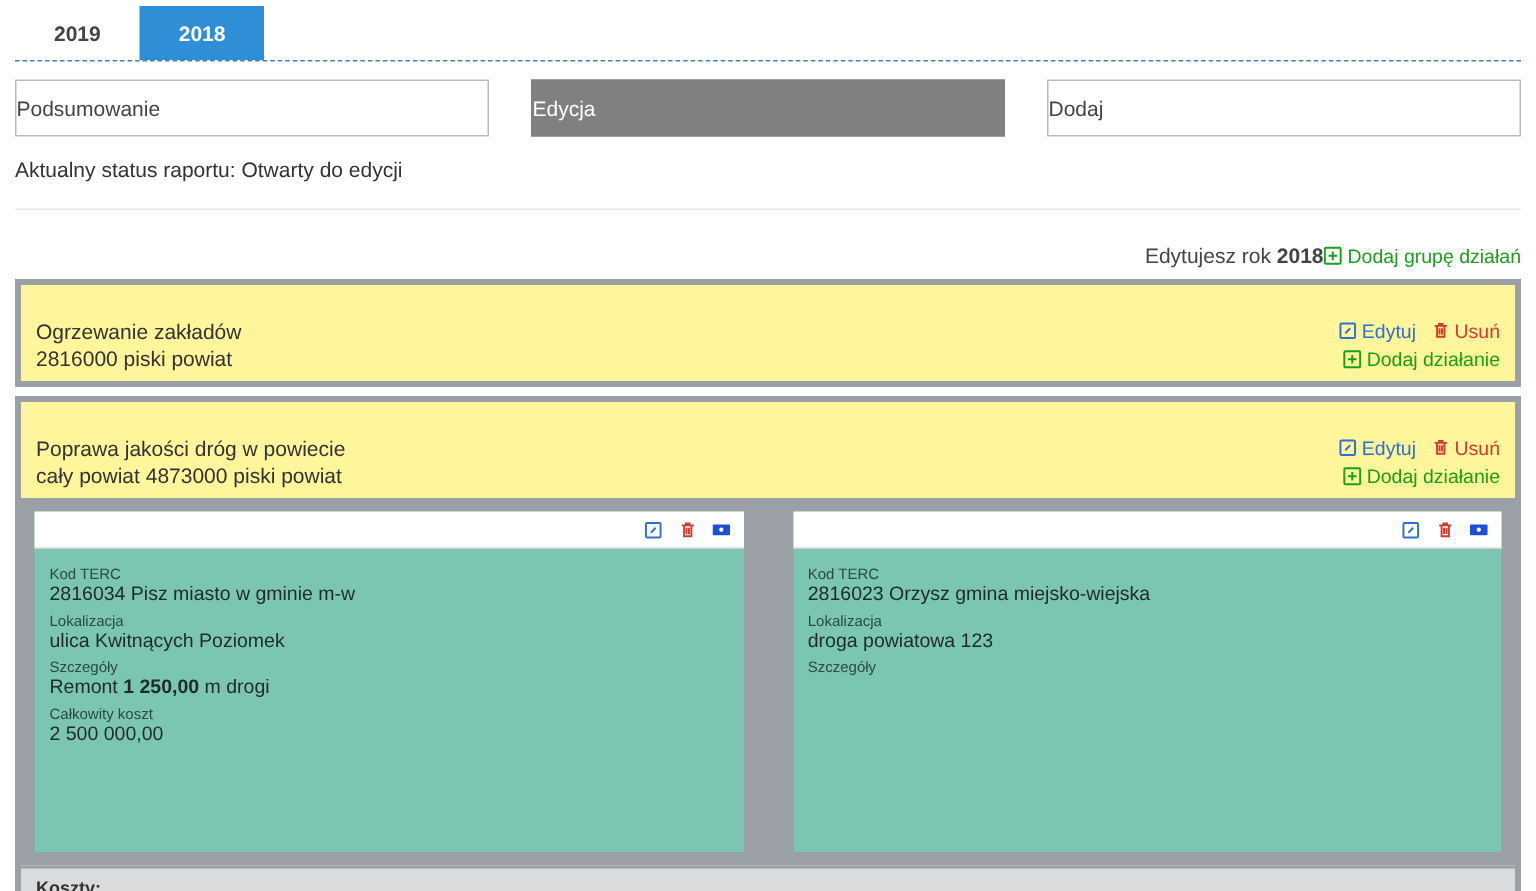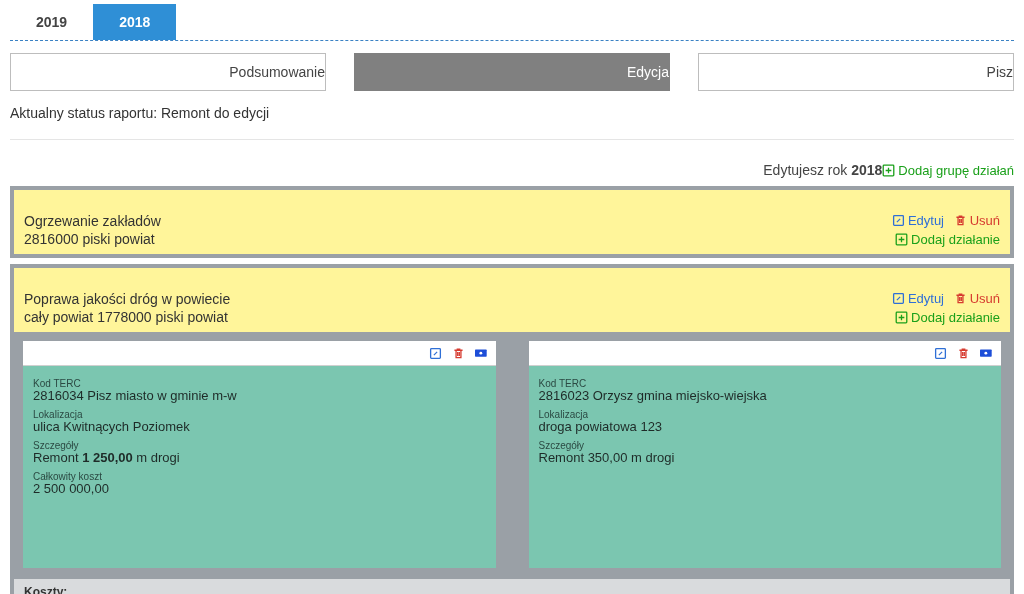--- a/index.html
+++ b/index.html
@@ -30,21 +30,21 @@
       color: #fff;
     }
     
     .mode-row {
       display: flex;
       gap: 28px;
       margin-bottom: 14px;
     }
     .mode-btn {
       flex: 1;
-      text-align: right;
+      text-align: left;
       padding: 10px 0;
       border: 1px solid #bdbdbd;
       background: #fff;
       font-size: 14px;
       color: #444;
       cursor: pointer;
     }
     .mode-btn.active {
       background: #808080;
       color: #fff;
@@ -150,26 +150,26 @@
 <body>
 
 <div class="year-tabs">
   <div class="year-tab">2019</div>
   <div class="year-tab active">2018</div>
 </div>
 
 <div class="mode-row">
   <div class="mode-btn">Podsumowanie</div>
   <div class="mode-btn active">Edycja</div>
-  <div class="mode-btn">Pisz</div>
+  <div class="mode-btn">Dodaj</div>
 </div>
 
 <div class="status-line">
   <span>Aktualny status raportu:</span>
-  <span>Remont do edycji</span>
+  <span>Otwarty do edycji</span>
 </div>
 
 <div class="edit-year-row">
   <div class="edit-year">
     <span>Edytujesz rok </span><b>2018</b>
   </div>
   <span class="link-green">
     <span class="ic">
       <svg class="icon" viewBox="0 0 16 16" fill="none" stroke="currentColor" stroke-width="1.6">
           <rect x="1.5" y="1.5" width="13" height="13" rx="1"></rect>
@@ -218,21 +218,21 @@
         </span>
       </div>
     </div>
   </div>
 </div>
 
 <div class="group">
   <div class="group-head">
     <div class="group-title">
       <div>Poprawa jakości dróg w powiecie</div>
-      <div>cały powiat 1778000 piski powiat</div>
+      <div>cały powiat 4873000 piski powiat</div>
     </div>
     <div class="group-actions">
       <div class="row1">
         <span class="link-blue">
           <span class="ic">
             <svg class="icon" viewBox="0 0 16 16" fill="none" stroke="currentColor" stroke-width="1.6">
                 <rect x="2" y="2" width="12" height="12" rx="1"></rect>
                 <path d="M6 10l4-4"></path>
               </svg>
           </span>
@@ -316,21 +316,20 @@
               <circle cx="9" cy="6.5" r="2.2" fill="#fff"></circle>
             </svg>
         </span>
       </div>
       <div class="card-body">
         <div class="lbl">Kod TERC</div>
         <div class="val">2816023 Orzysz gmina miejsko-wiejska</div>
         <div class="lbl">Lokalizacja</div>
         <div class="val">droga powiatowa 123</div>
         <div class="lbl">Szczegóły</div>
-        <div class="val">Remont 350,00 m drogi</div>
       </div>
     </div>
   </div>
 
   <div class="cost-box">
     <div class="cost-title">Koszty:</div>
     <div>Łącznie: 2 500 000,00</div>
   </div>
 </div>
 

